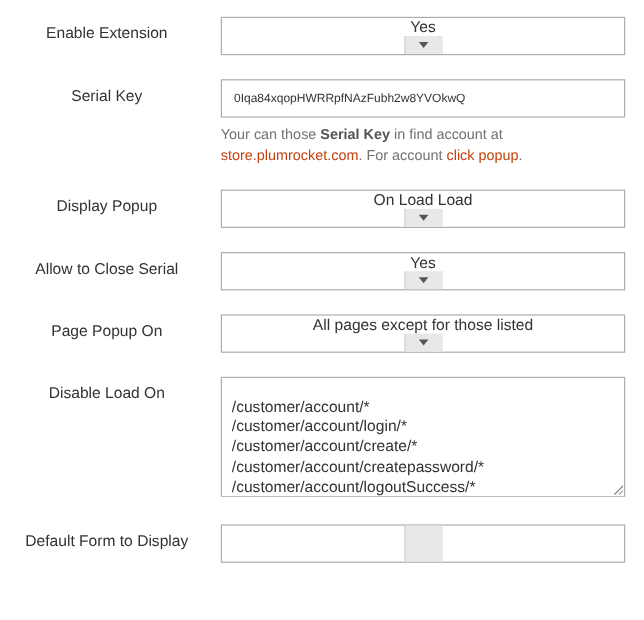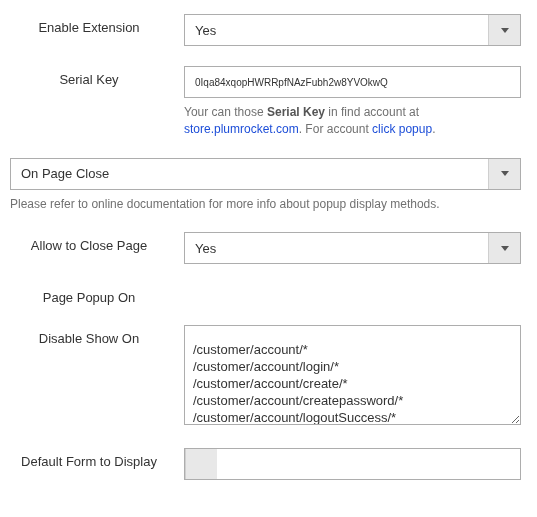--- a/index.html
+++ b/index.html
@@ -31,20 +31,21 @@
     flex: 1;
     padding-right: 6px;
   }
   .select {
     display: flex;
     align-items: center;
     border: 1px solid #adadad;
     height: 32px;
     background: #fff;
     cursor: default;
+    flex-direction: column;
   }
   .select .value {
     flex: 1;
     padding: 0 10px;
     color: #333;
   }
   .select .arrow-box {
     width: 32px;
     height: 100%;
     background: #e8e8e8;
@@ -80,21 +81,21 @@
     line-height: 1.3;
     overflow-y: scroll;
   }
   .note {
     margin-top: 6px;
     font-size: 12px;
     color: #717171;
     line-height: 1.4;
   }
   .note a {
-    color: #1d4ed8;
+    color: #c2410c;
     text-decoration: none;
   }
   .note strong {
     color: #555;
     font-weight: 700;
   }
 </style>
 </head>
 <body>
 
@@ -114,49 +115,57 @@
   <div class="label-col">Serial Key</div>
   <div class="field-col">
     <input type="text" class="text-input" value="0Iqa84xqopHWRRpfNAzFubh2w8YVOkwQ" style="">
     <div class="note">
       <span>Your can those </span><strong>Serial Key</strong><span> in find account at </span><a href="#">store.plumrocket.com</a><span>. For account </span><a href="#">click popup</a><span>.</span>
     </div>
   </div>
 </div>
 
 <div class="row">
+  <div class="label-col">Display Popup</div>
   <div class="field-col">
     <div class="select">
-      <div class="value">On Page Close</div>
+      <div class="value">On Load Load</div>
       <div class="arrow-box">
           <div class="caret-down"></div>
         </div>
     </div>
-    <div class="note">Please refer to online documentation for more info about popup display methods.</div>
   </div>
 </div>
 
 <div class="row">
-  <div class="label-col">Allow to Close Page</div>
+  <div class="label-col">Allow to Close Serial</div>
   <div class="field-col">
     <div class="select">
       <div class="value">Yes</div>
       <div class="arrow-box">
           <div class="caret-down"></div>
         </div>
     </div>
   </div>
 </div>
 
 <div class="row">
   <div class="label-col">Page Popup On</div>
+  <div class="field-col">
+    <div class="select">
+      <div class="value">All pages except for those listed</div>
+      <div class="arrow-box">
+          <div class="caret-down"></div>
+        </div>
+    </div>
+  </div>
 </div>
 
 <div class="row">
-  <div class="label-col">Disable Show On</div>
+  <div class="label-col">Disable Load On</div>
   <div class="field-col">
     <textarea class="textarea" id="disable-ta" style="">/customer/account/*
 /customer/account/login/*
 /customer/account/create/*
 /customer/account/createpassword/*
 /customer/account/logoutSuccess/*
 /customer/account/forgotpassword/*</textarea>
   </div>
 </div>
 

